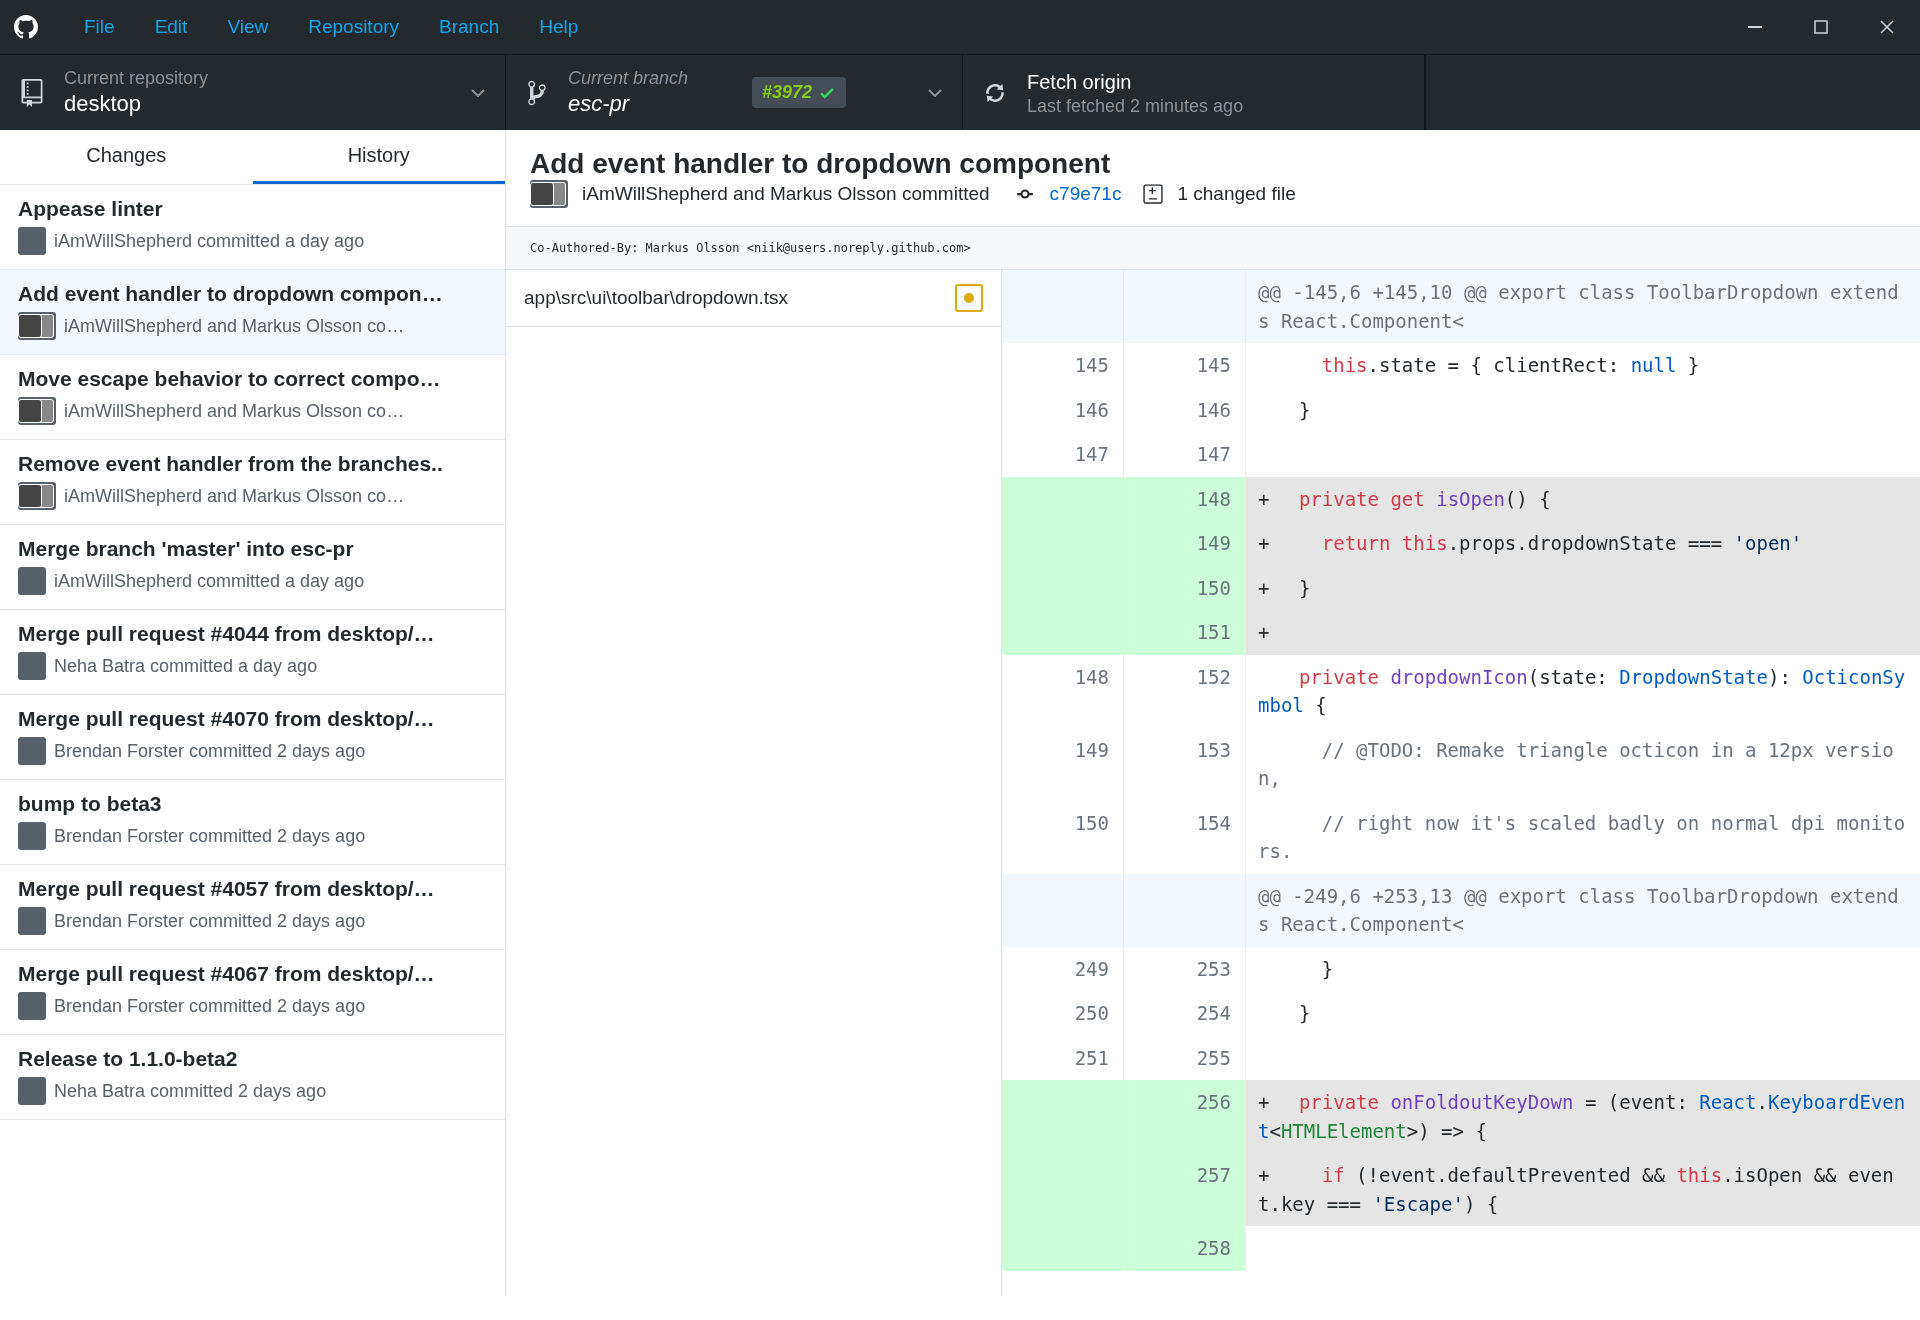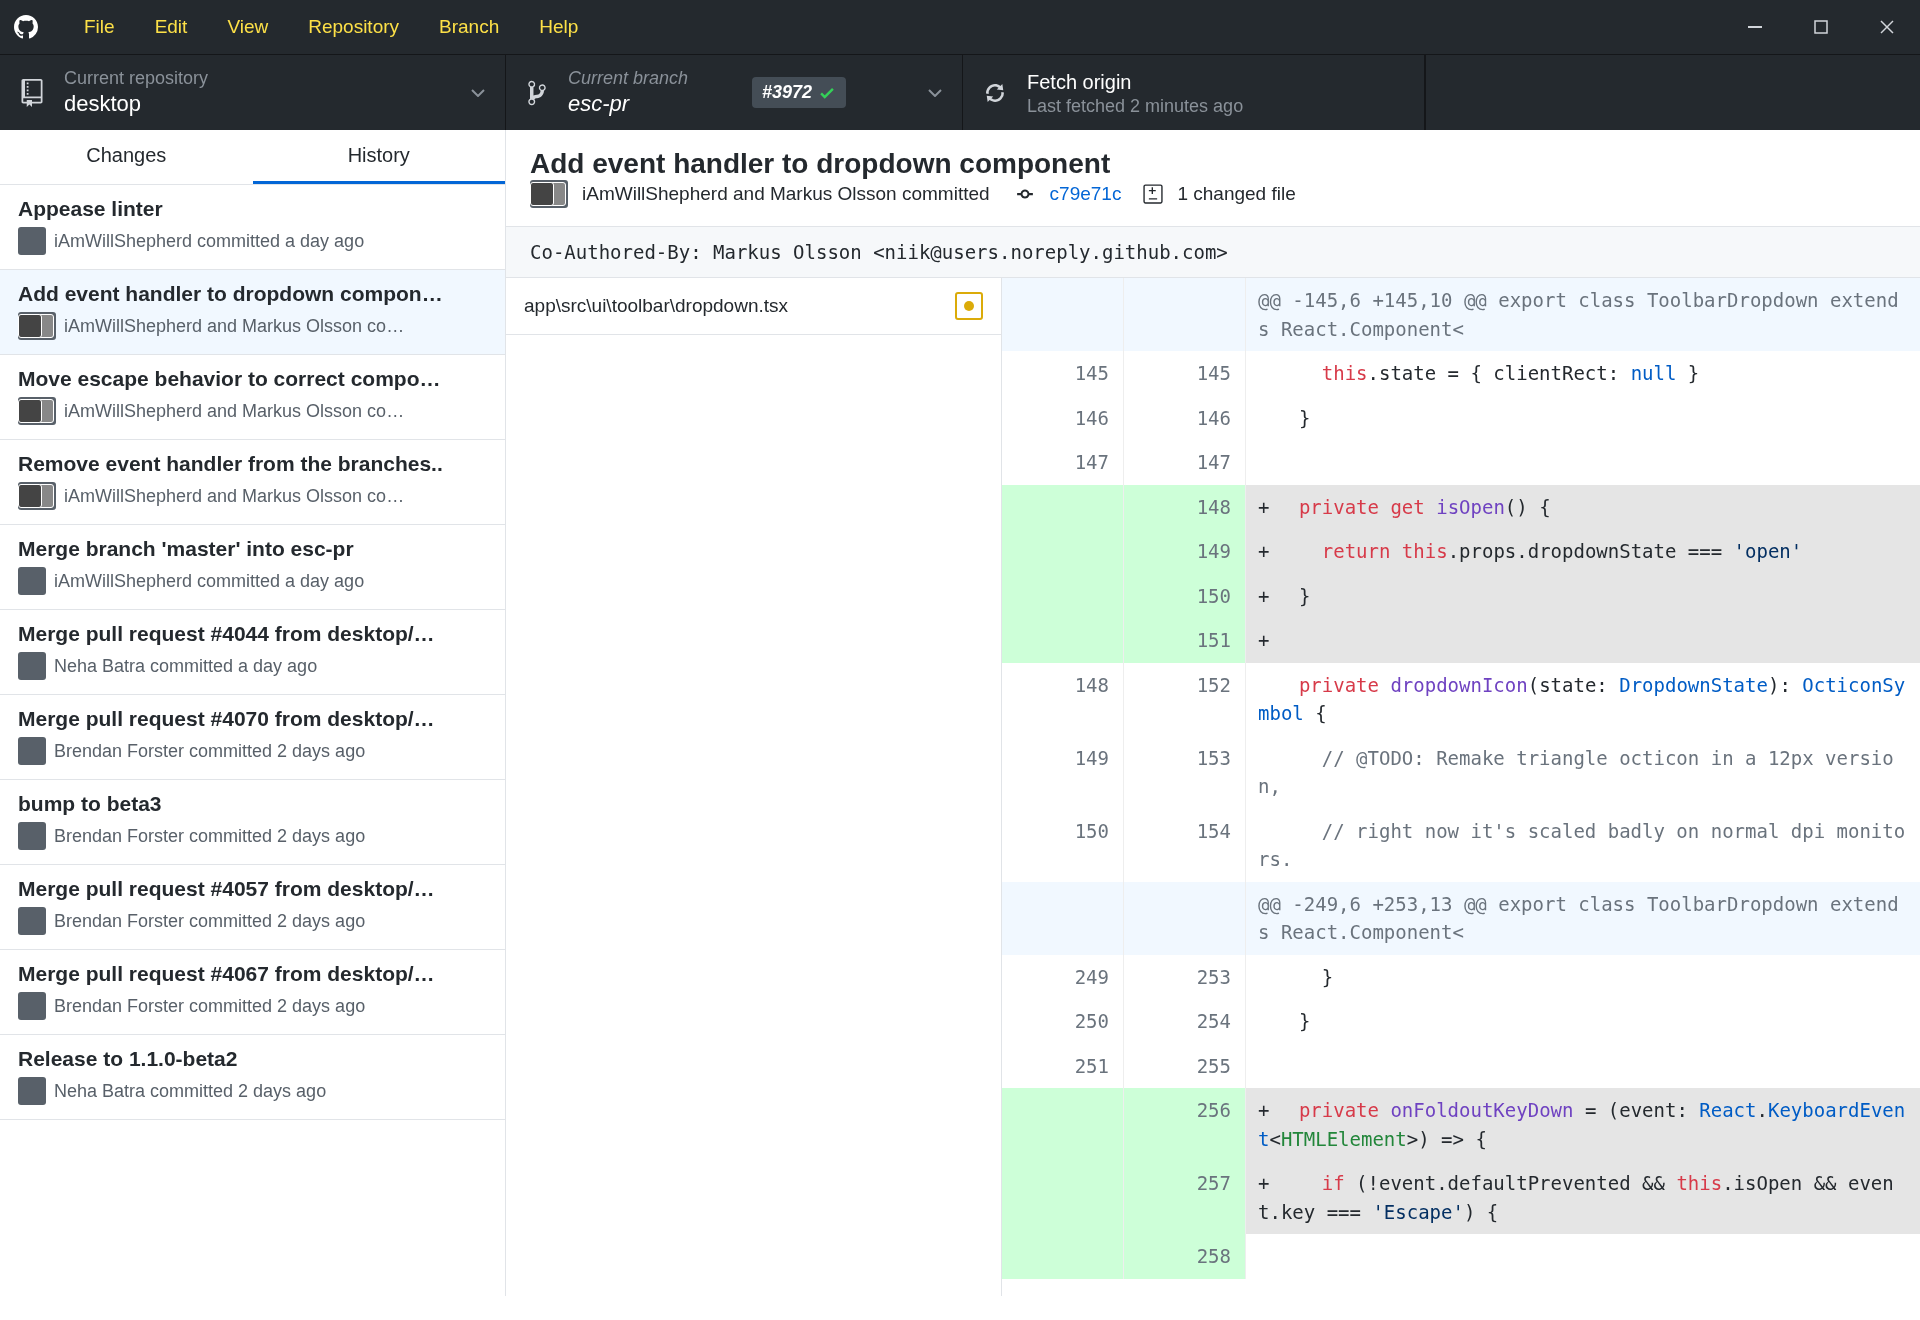--- a/index.html
+++ b/index.html
@@ -12,21 +12,21 @@
   height: 1320px;
   overflow: hidden;
 }
 
 
 .titlebar {
   background: #24292e;
   height: 54px;
   display: flex;
   align-items: center;
-  color: #fde047;
+  color: #0ea5e9;
   padding-left: 14px;
 }
 .titlebar .logo { margin-right: 26px; display:flex; align-items:center; }
 .titlebar .menu { display: flex; gap: 0; }
 .titlebar .menu-item { padding: 0 20px; font-size: 19px; cursor: default; }
 .titlebar .win-controls { margin-left: auto; display:flex; }
 .titlebar .win-btn { width: 66px; height: 54px; display:flex; align-items:center; justify-content:center; color:#d1d5da; }
 
 
 .toolbar {
@@ -45,21 +45,21 @@
 }
 .tool-section.repo { width: 506px; }
 .tool-section.branch { width: 457px; font-style: italic; }
 .tool-section.fetch { width: 462px; border-right: 1px solid #141619; }
 .tool-icon { margin-right: 20px; display:flex; align-items:center; }
 .tool-text .label { color:#8a9199; font-size: 18px; }
 .tool-text .value { color:#fff; font-size: 22px; font-weight: 500; margin-top:2px;}
 .tool-caret { margin-left:auto; color:#8a9199; }
 .pr-badge {
   background:#444d56;
-  color:#ffffff;
+  color:#84cc16;
   border-radius:4px;
   padding: 5px 10px;
   display:flex;
   align-items:center;
   gap:6px;
   font-size:18px;
   margin-left:auto;
   margin-right:18px;
   font-weight:600;
 }
@@ -84,21 +84,21 @@
 .avatar-stack .a1 { left:0; z-index:2; background:#444; }
 .avatar-stack .a2 { left:12px; z-index:1; background:#888; }
 
 
 .detail-panel { flex:1; display:flex; flex-direction:column; overflow:hidden;}
 .commit-header { padding: 18px 24px 18px 24px; border-bottom:1px solid #e1e4e8; }
 .commit-header h1 { font-size: 28px; font-weight:600; }
 .commit-header-row { display:flex; align-items:center; gap:14px; color:#24292e; font-size:19px;}
 .commit-header-row .sep-icon { display:flex; align-items:center; }
 .sha-link { color:#0366d6; }
-.coauthor-bar { background:#f6f8fa; padding: 14px 24px; font-family: Consolas, ui-monospace, monospace; font-size:19px; border-bottom:1px solid #e1e4e8; }
+.coauthor-bar { background:#f6f8fa; padding: 14px 24px; font-family: Consolas, ui-monospace, monospace; font-size:12px; border-bottom:1px solid #e1e4e8; }
 
 .diff-body { display:flex; flex:1; overflow:hidden; }
 .file-list { width:496px; border-right:1px solid #e1e4e8; }
 .file-item { display:flex; align-items:center; padding: 14px 18px; border-bottom:1px solid #e1e4e8; font-size:19px; }
 .file-item .status-dot { margin-left:auto; width:28px; height:28px; border:2px solid #dbab09; border-radius:3px; display:flex; align-items:center; justify-content:center;}
 .file-item .status-dot::after { content:""; width:10px; height:10px; background:#dbab09; border-radius:50%;}
 
 .diff-table { flex:1; overflow:auto; font-family: Consolas, ui-monospace, monospace; font-size:19px; }
 .diff-row { display:flex; min-height:40px; align-items:stretch; }
 .gutter { width:122px; text-align:right; padding:8px 14px 8px 0; color:#6a737d; border-right:1px solid #eee; flex:none; line-height:1.5;}

